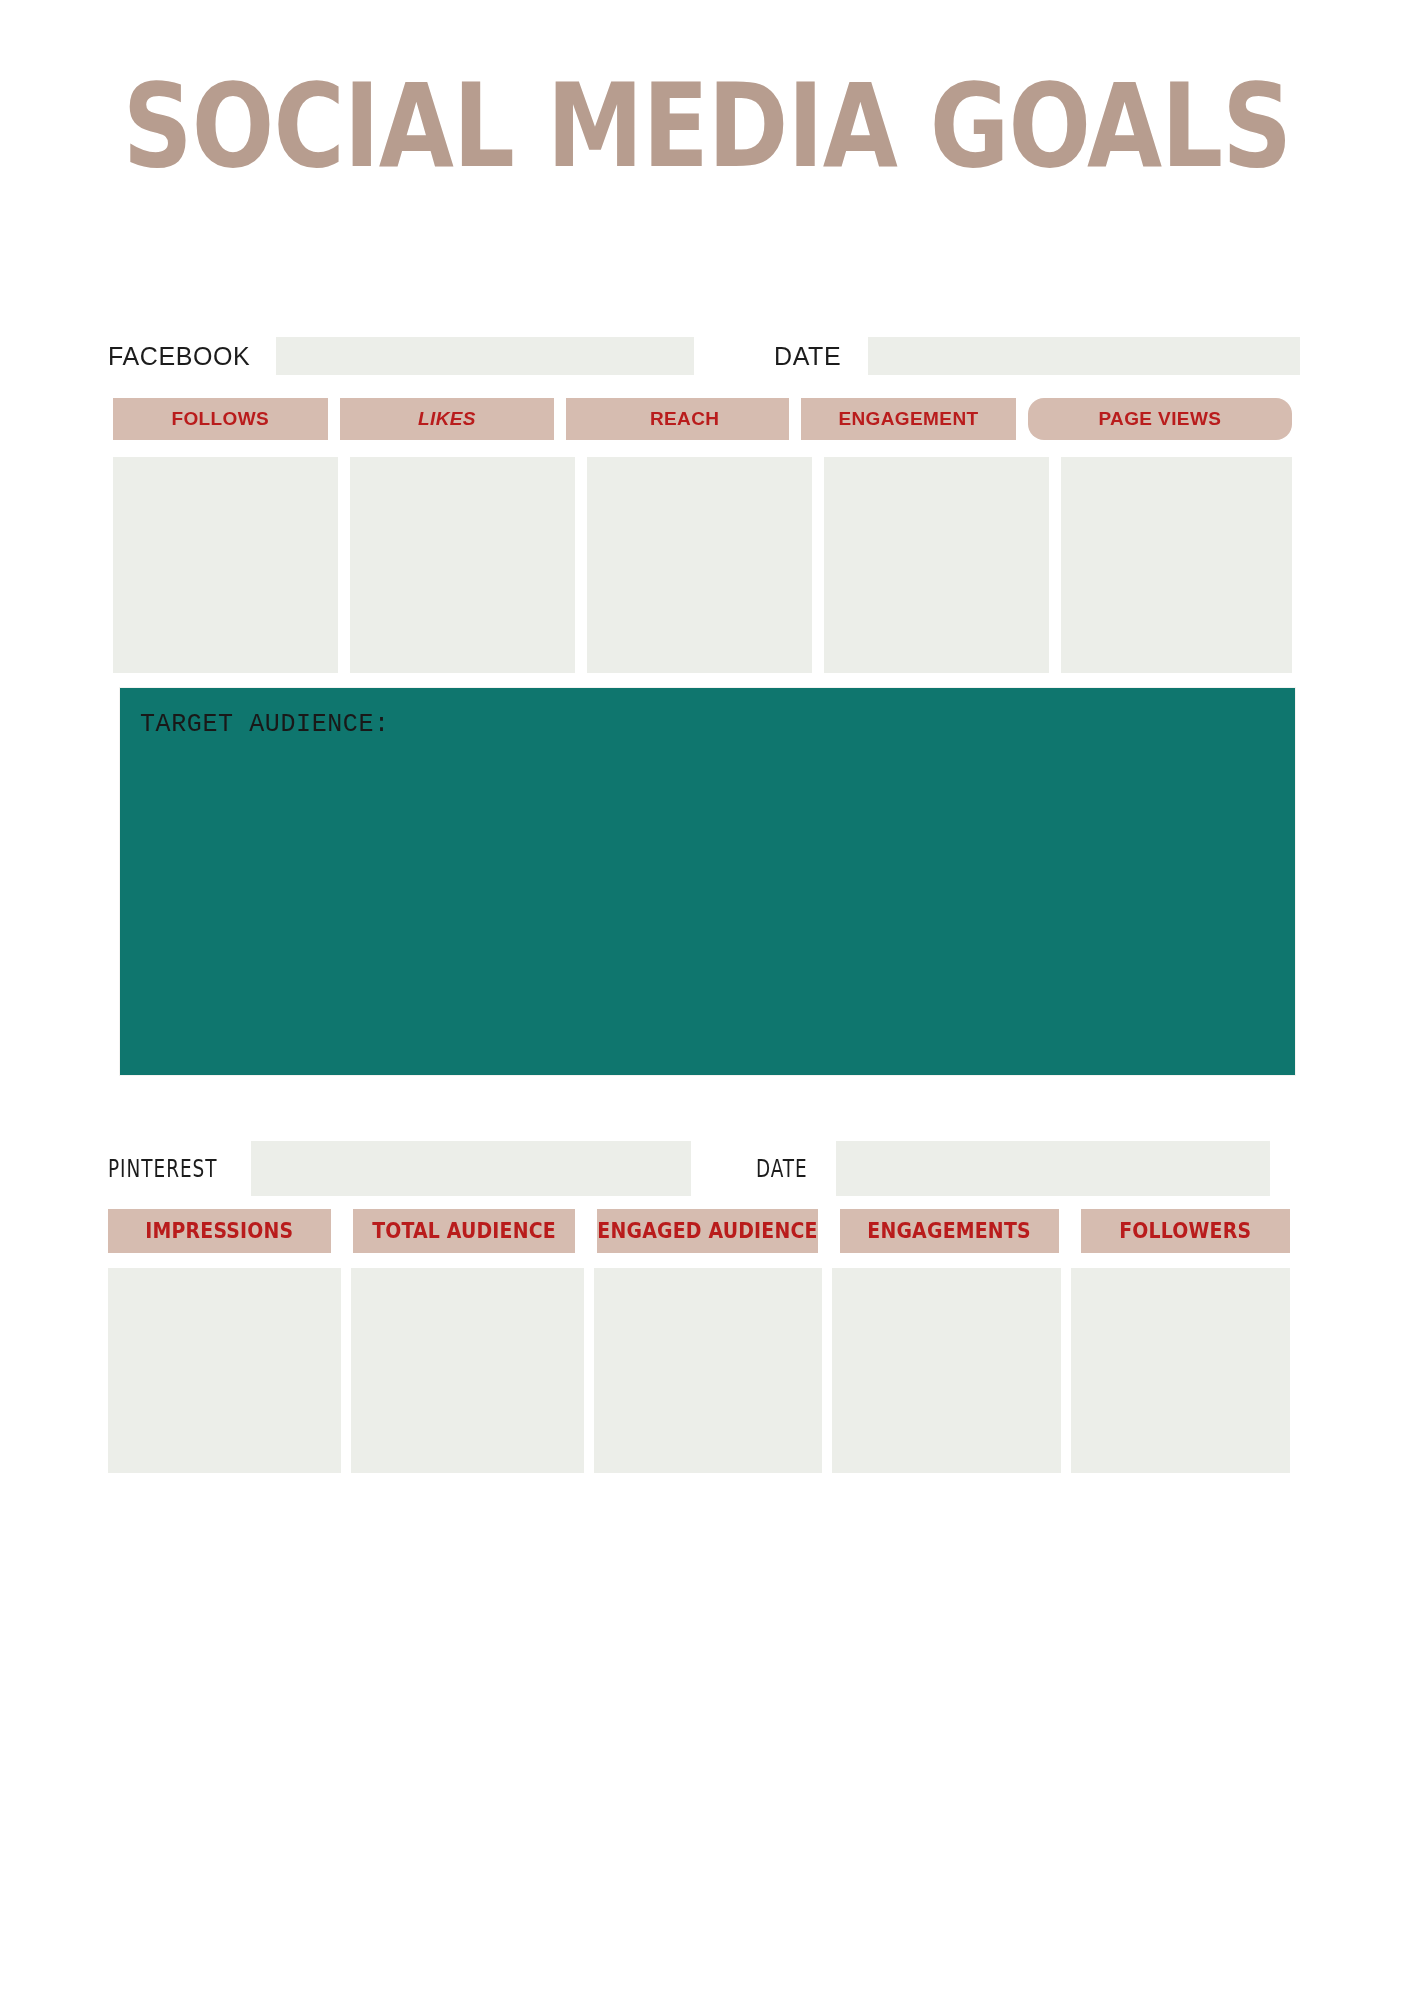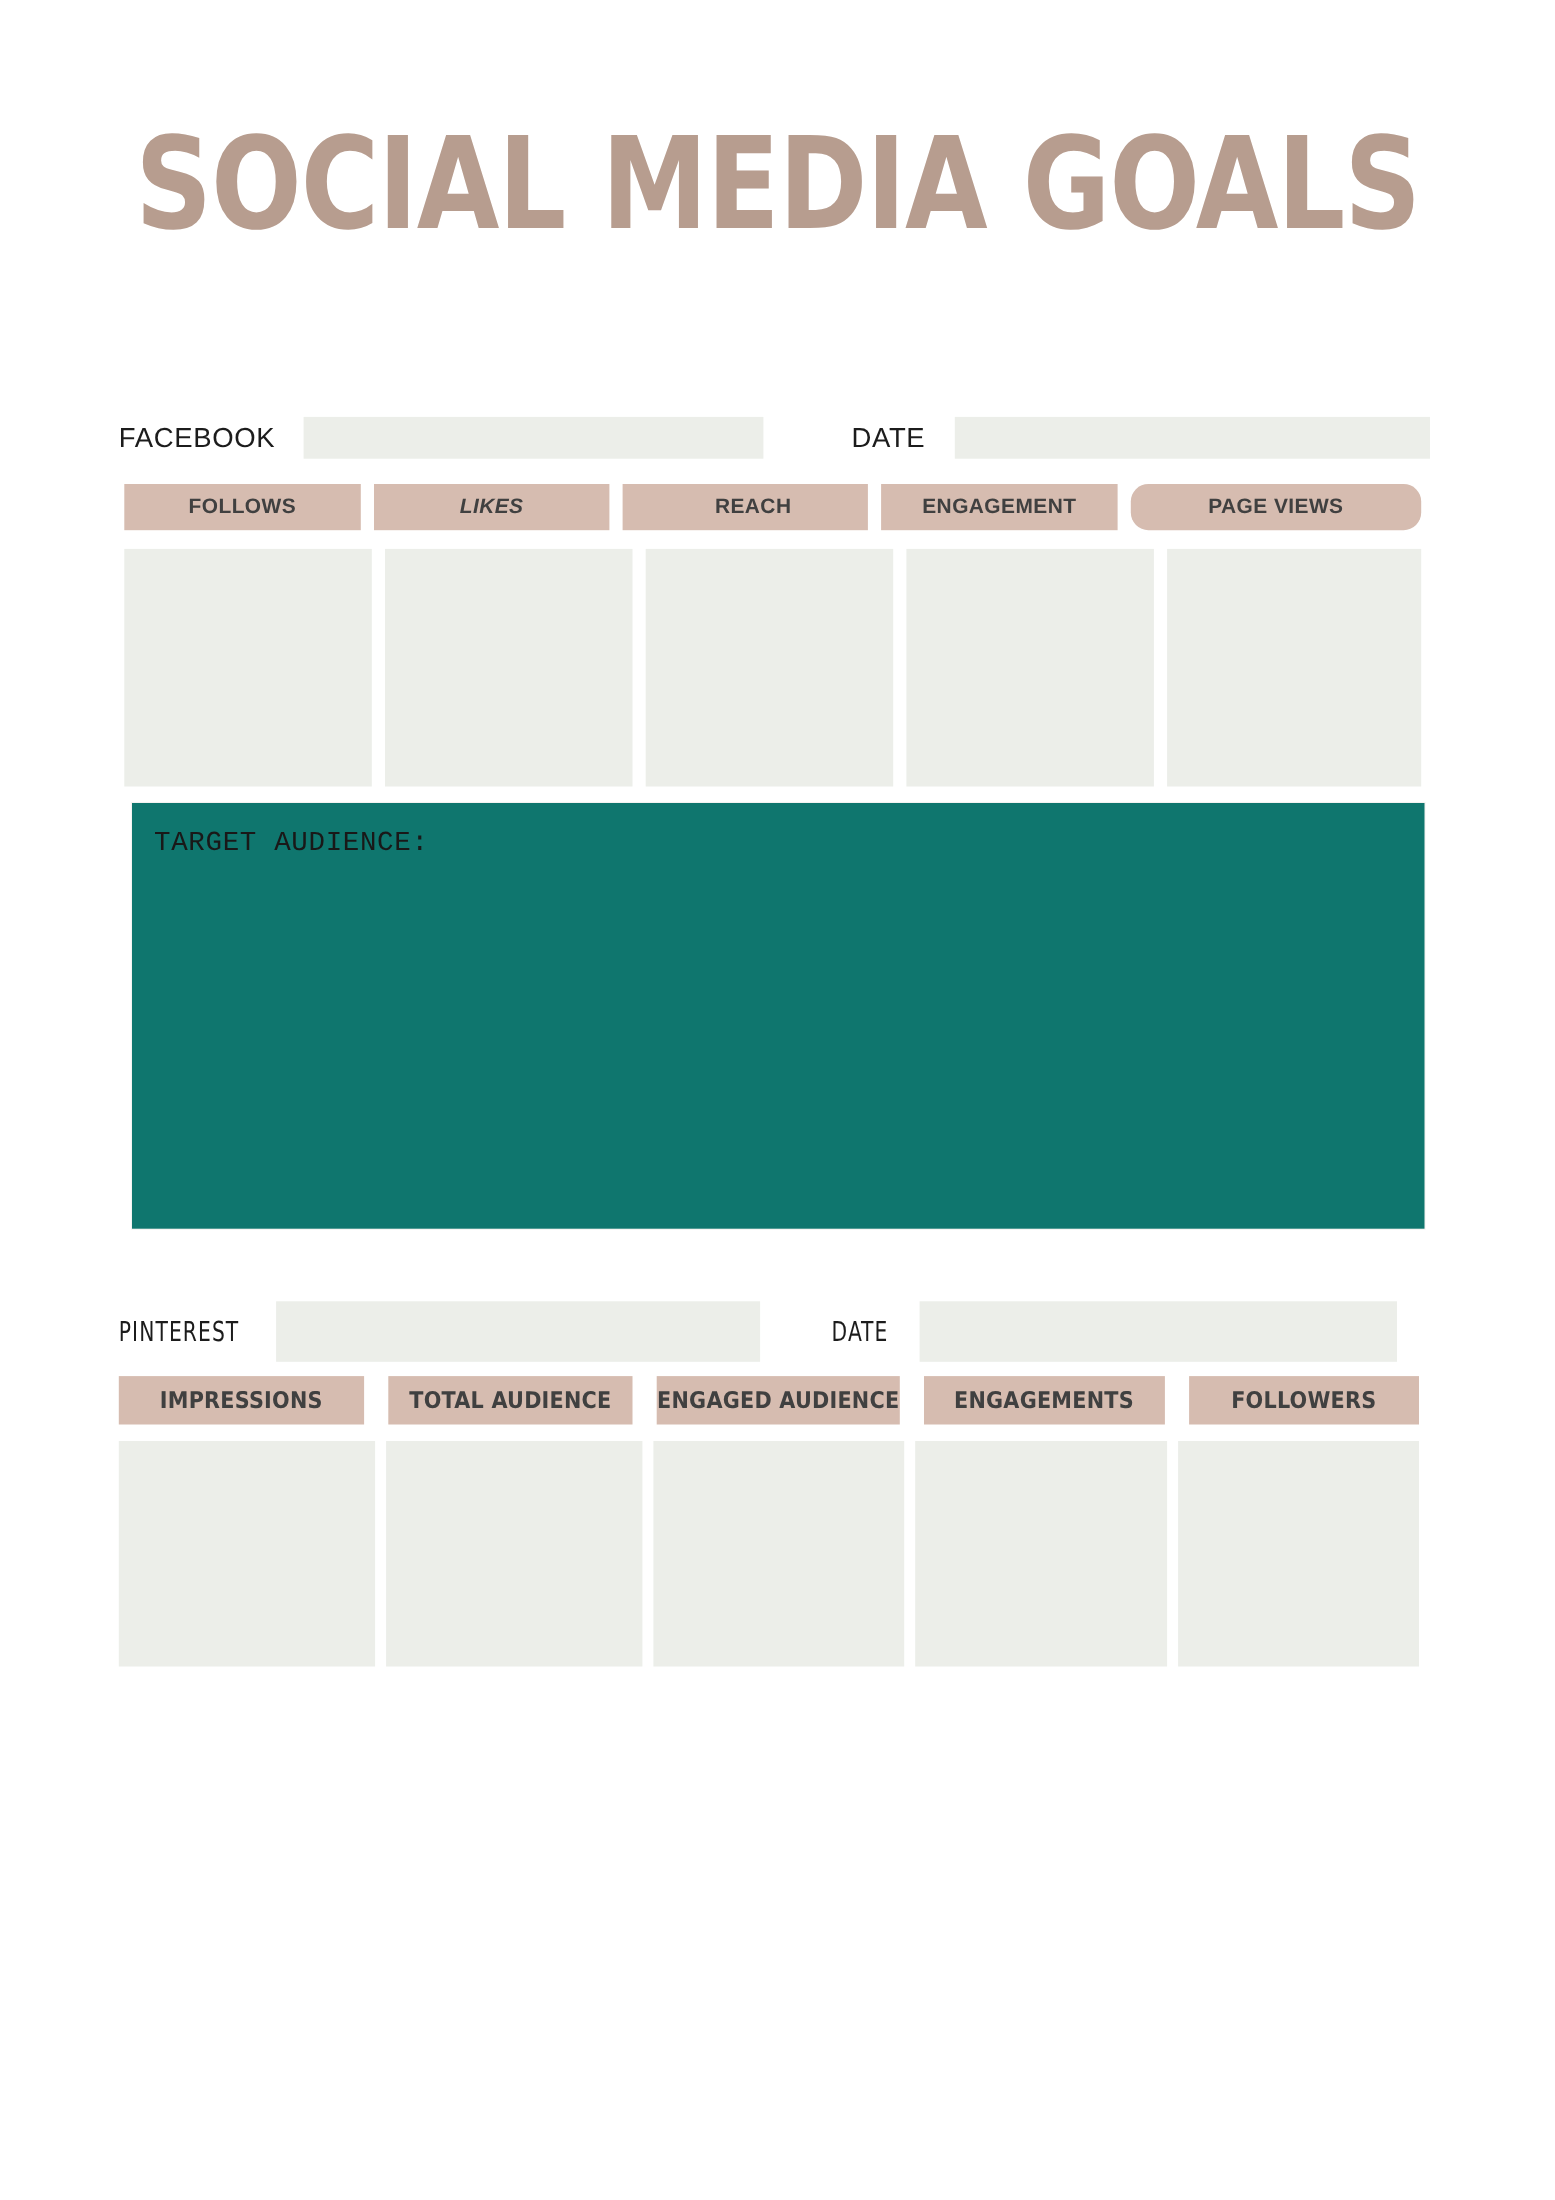--- a/index.html
+++ b/index.html
@@ -14,21 +14,20 @@
     position: relative;
     overflow: hidden;
     font-family: "Liberation Sans", sans-serif;
     -webkit-font-smoothing: antialiased;
   }
 
   .page {
     position: absolute;
     inset: 0;
     background: #ffffff;
-    margin-top: 42px;
   }
 
   
   .title {
     position: absolute;
     left: 0;
     right: 0;
     top: 68px;
     text-align: center;
     color: #b79d8f;
@@ -89,21 +88,21 @@
     gap: 12px;
   }
   .head-cell {
     background: #d6bcb0;
     display: flex;
     align-items: center;
     justify-content: center;
     height: 42px;
     font-weight: 700;
     font-size: 19px;
-    color: #404040;
+    color: #b91c1c;
     letter-spacing: 0.4px;
     white-space: nowrap;
     text-align: center;
   }
   .head-cell.narrow {
     font-family: "Liberation Sans Narrow", "DejaVu Sans Condensed", "Liberation Sans", sans-serif;
     font-size: 21px;
     letter-spacing: 0.2px;
   }
 

